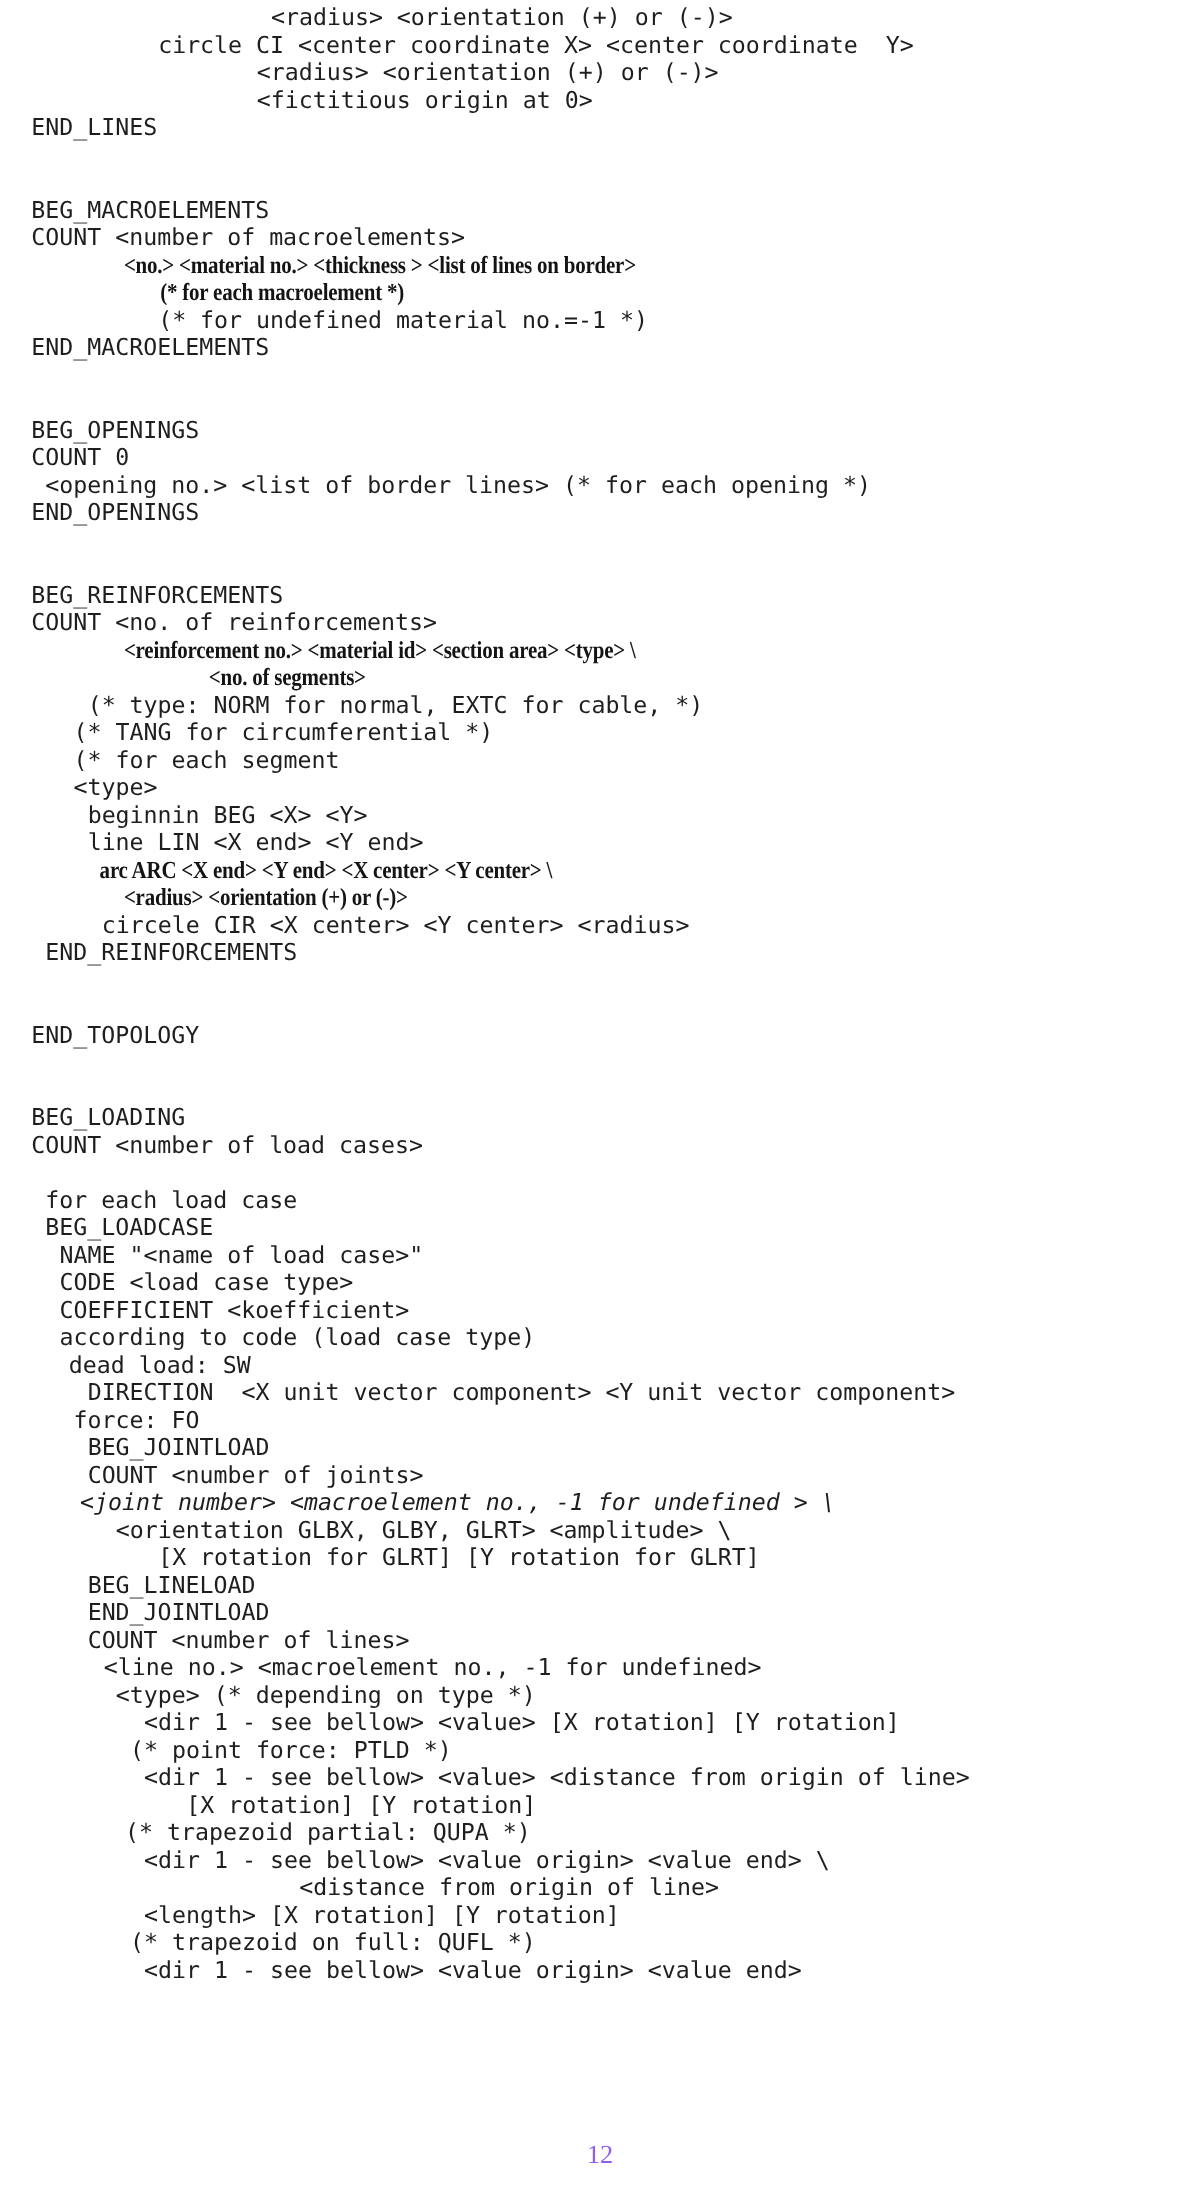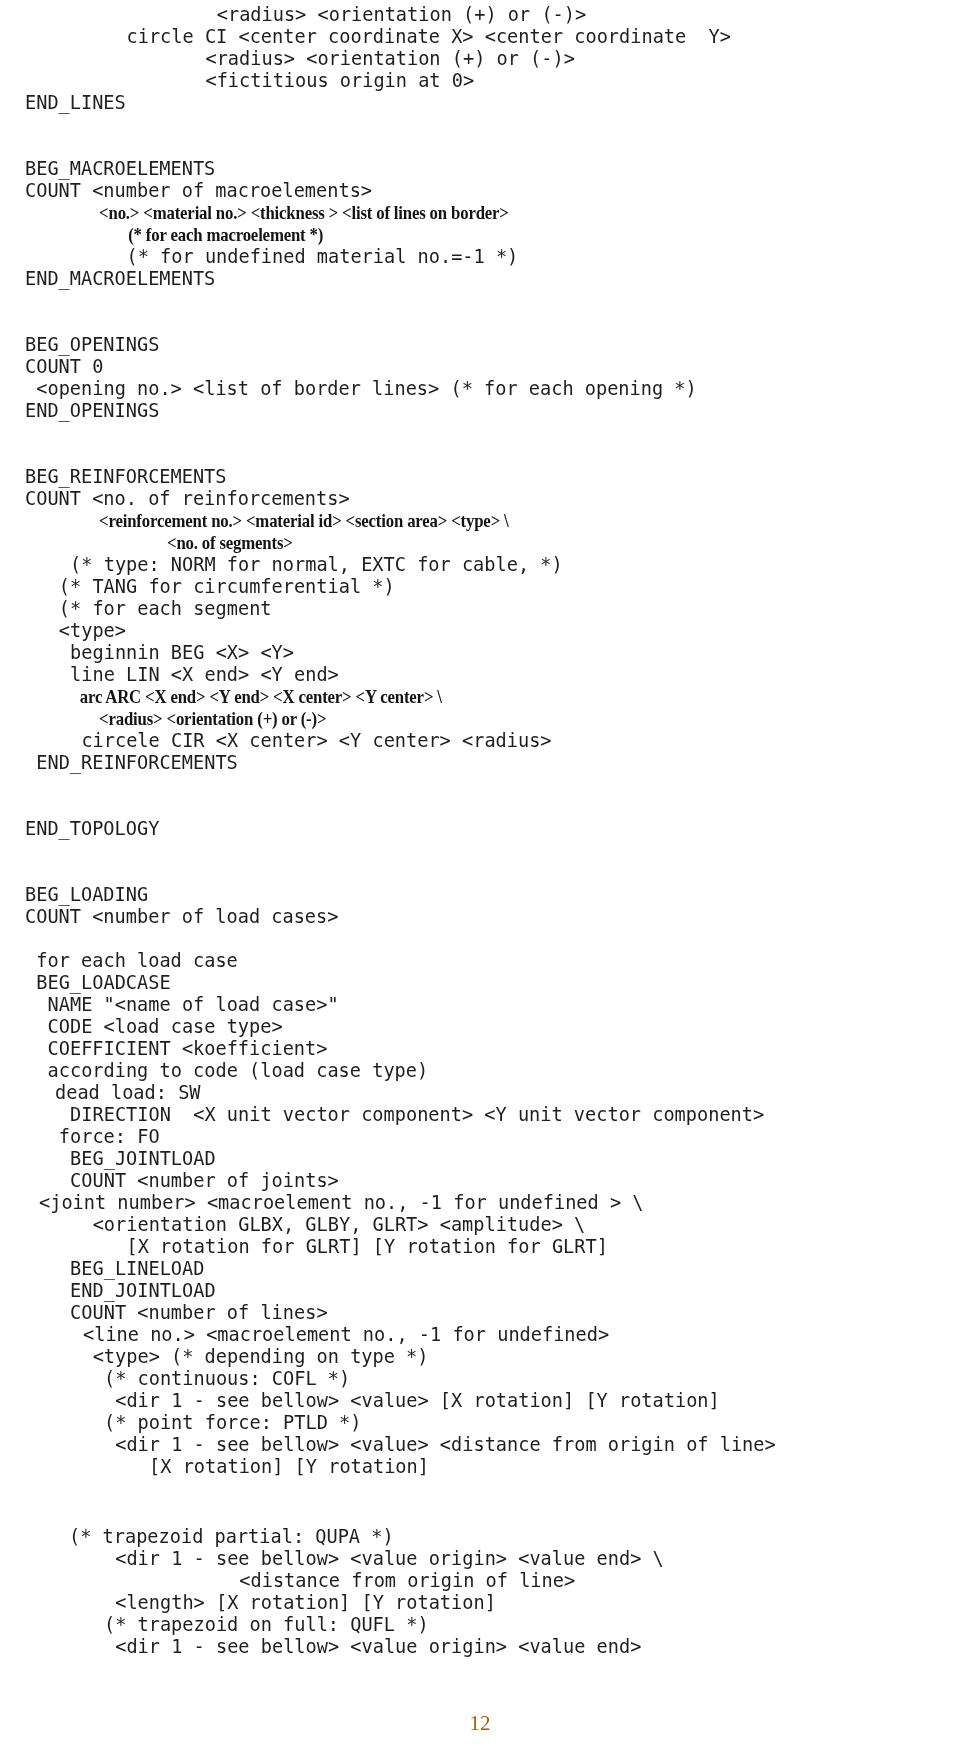--- a/index.html
+++ b/index.html
@@ -58,21 +58,21 @@
   }
 
   #page-number {
     position: absolute;
     left: 0;
     top: 1712px;
     width: 960px;
     text-align: center;
     font-family: "Liberation Serif", "DejaVu Serif", serif;
     font-size: 21px;
-    color: #a16207;
+    color: #8b5cf6;
     line-height: 22px;
   }
 </style>
 </head>
 <body>
 
 <div id="page">
 
   <div id="listing" style="top: 4px;">
       <div class="ln" style="padding-left: 216.76px;">&lt;radius&gt; &lt;orientation (+) or (-)&gt;</div>
@@ -122,34 +122,33 @@
       <div class="ln" style="padding-left: 36.28px;">BEG_LOADCASE</div>
       <div class="ln" style="padding-left: 47.56px;">NAME "&lt;name of load case&gt;"</div>
       <div class="ln" style="padding-left: 47.56px;">CODE &lt;load case type&gt;</div>
       <div class="ln" style="padding-left: 47.56px;">COEFFICIENT &lt;koefficient&gt;</div>
       <div class="ln" style="padding-left: 47.56px;">according to code (load case type)</div>
       <div class="ln" style="padding-left: 55px;">dead load: SW</div>
       <div class="ln" style="padding-left: 70.12px;">DIRECTION  &lt;X unit vector component&gt; &lt;Y unit vector component&gt;</div>
       <div class="ln" style="padding-left: 58.84px;">force: FO</div>
       <div class="ln" style="padding-left: 70.12px;">BEG_JOINTLOAD</div>
       <div class="ln" style="padding-left: 70.12px;">COUNT &lt;number of joints&gt;</div>
-      <div class="ln" style="padding-left: 39px;">&lt;joint number&gt; &lt;macroelement no., -1 for undefined &gt; \</div>
+      <div class="ln" style="padding-left: 64px; font-style: italic;">&lt;joint number&gt; &lt;macroelement no., -1 for undefined &gt; \</div>
       <div class="ln" style="padding-left: 92.68px;">&lt;orientation GLBX, GLBY, GLRT&gt; &lt;amplitude&gt; \</div>
       <div class="ln" style="padding-left: 126.52px;">[X rotation for GLRT] [Y rotation for GLRT]</div>
       <div class="ln" style="padding-left: 70.12px;">BEG_LINELOAD</div>
       <div class="ln" style="padding-left: 70.12px;">END_JOINTLOAD</div>
       <div class="ln" style="padding-left: 70.12px;">COUNT &lt;number of lines&gt;</div>
       <div class="ln" style="padding-left: 83px;">&lt;line no.&gt; &lt;macroelement no., -1 for undefined&gt;</div>
       <div class="ln" style="padding-left: 92.68px;">&lt;type&gt; (* depending on type *)</div>
-      <div class="ln" style="padding-left: 103.96px;">(* continuous: COFL *)</div>
       <div class="ln" style="padding-left: 115.24px;">&lt;dir 1 - see bellow&gt; &lt;value&gt; [X rotation] [Y rotation]</div>
       <div class="ln" style="padding-left: 103.96px;">(* point force: PTLD *)</div>
       <div class="ln" style="padding-left: 115.24px;">&lt;dir 1 - see bellow&gt; &lt;value&gt; &lt;distance from origin of line&gt;</div>
       <div class="ln" style="padding-left: 149.08px;">[X rotation] [Y rotation]</div>
-      <div class="ln" style="padding-left: 69px; margin-top: 48px;">(* trapezoid partial: QUPA *)</div>
+      <div class="ln" style="padding-left: 100px;">(* trapezoid partial: QUPA *)</div>
       <div class="ln" style="padding-left: 115.24px;">&lt;dir 1 - see bellow&gt; &lt;value origin&gt; &lt;value end&gt; \</div>
       <div class="ln" style="padding-left: 239.32px;">&lt;distance from origin of line&gt;</div>
       <div class="ln" style="padding-left: 115.24px;">&lt;length&gt; [X rotation] [Y rotation]</div>
       <div class="ln" style="padding-left: 103.96px;">(* trapezoid on full: QUFL *)</div>
       <div class="ln" style="padding-left: 115.24px;">&lt;dir 1 - see bellow&gt; &lt;value origin&gt; &lt;value end&gt;</div>
     </div>
 
   <div id="page-number">12</div>
 
 </div>

